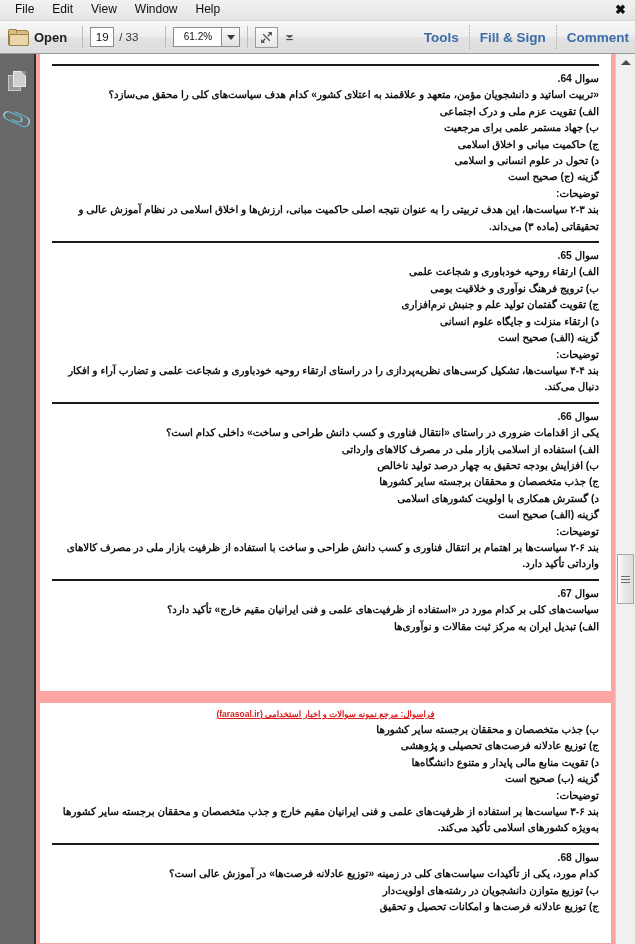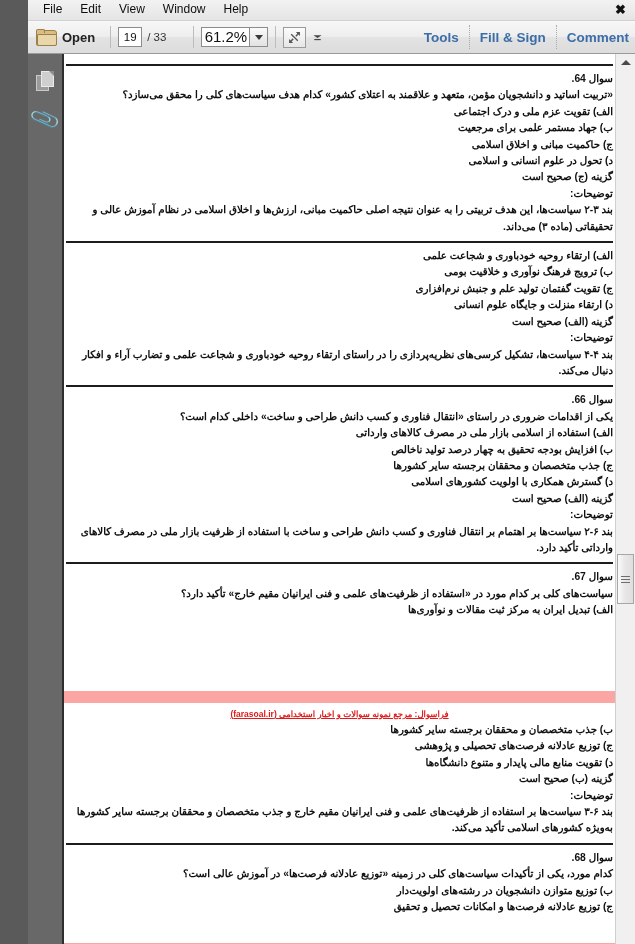--- a/index.html
+++ b/index.html
@@ -7,21 +7,20 @@
     width: 635px; height: 944px;
     overflow: hidden;
     font-family: "Liberation Sans", sans-serif;
     background: #ffffff;
   }
   #app {
     position: relative;
     width: 635px; height: 944px;
     display: flex; flex-direction: column;
     background: #5a5a5a;
-    padding-left: 28px;
   }
 
   
   .menubar {
     height: 21px;
     background: linear-gradient(to bottom, #f2f2f2 0%, #ebebeb 55%, #e4e4e4 100%);
     border-bottom: 1px solid #d2d2d2;
     display: flex; align-items: center;
     padding-left: 6px;
     flex: 0 0 21px;
@@ -122,21 +121,21 @@
     color: #333;
     margin: 0 20px 0 5px;
     white-space: nowrap;
   }
 
   .zoombox {
     width: 48px; height: 20px;
     background: #fff;
     border: 1px solid #8c8c8c;
     border-right: none;
-    font-size: 15px;
+    font-size: 10px;
     text-align: center;
     line-height: 18px;
     color: #111;
     cursor: text;
   }
   .zoomarrow {
     width: 19px; height: 20px;
     background: linear-gradient(to bottom, #fbfbfb, #e2e2e2);
     border: 1px solid #8c8c8c;
     display: flex; align-items: center; justify-content: center;
@@ -385,20 +384,21 @@
           <div class="qline">الف) تقویت عزم ملی و درک اجتماعی</div>
           <div class="qline">ب) جهاد مستمر علمی برای مرجعیت</div>
           <div class="qline">ج) حاکمیت مبانی و اخلاق اسلامی</div>
           <div class="qline">د) تحول در علوم انسانی و اسلامی</div>
           <div class="qline">گزینه (ج) صحیح است</div>
           <div class="qline">توضیحات:</div>
           <div class="qline">بند ۳-۲ سیاست‌ها، این هدف تربیتی را به عنوان نتیجه اصلی حاکمیت مبانی، ارزش‌ها و اخلاق اسلامی در نظام آموزش عالی و تحقیقاتی (ماده ۳) می‌داند.</div>
         </div>
         <hr class="hr">
         <div class="blk">
+          <div class="qline num">سوال 65.</div>
           <div class="qline">الف) ارتقاء روحیه خودباوری و شجاعت علمی</div>
           <div class="qline">ب) ترویج فرهنگ نوآوری و خلاقیت بومی</div>
           <div class="qline">ج) تقویت گفتمان تولید علم و جنبش نرم‌افزاری</div>
           <div class="qline">د) ارتقاء منزلت و جایگاه علوم انسانی</div>
           <div class="qline">گزینه (الف) صحیح است</div>
           <div class="qline">توضیحات:</div>
           <div class="qline">بند ۴-۴ سیاست‌ها، تشکیل کرسی‌های نظریه‌پردازی را در راستای ارتقاء روحیه خودباوری و شجاعت علمی و تضارب آراء و افکار دنبال می‌کند.</div>
         </div>
         <hr class="hr">
         <div class="blk">

